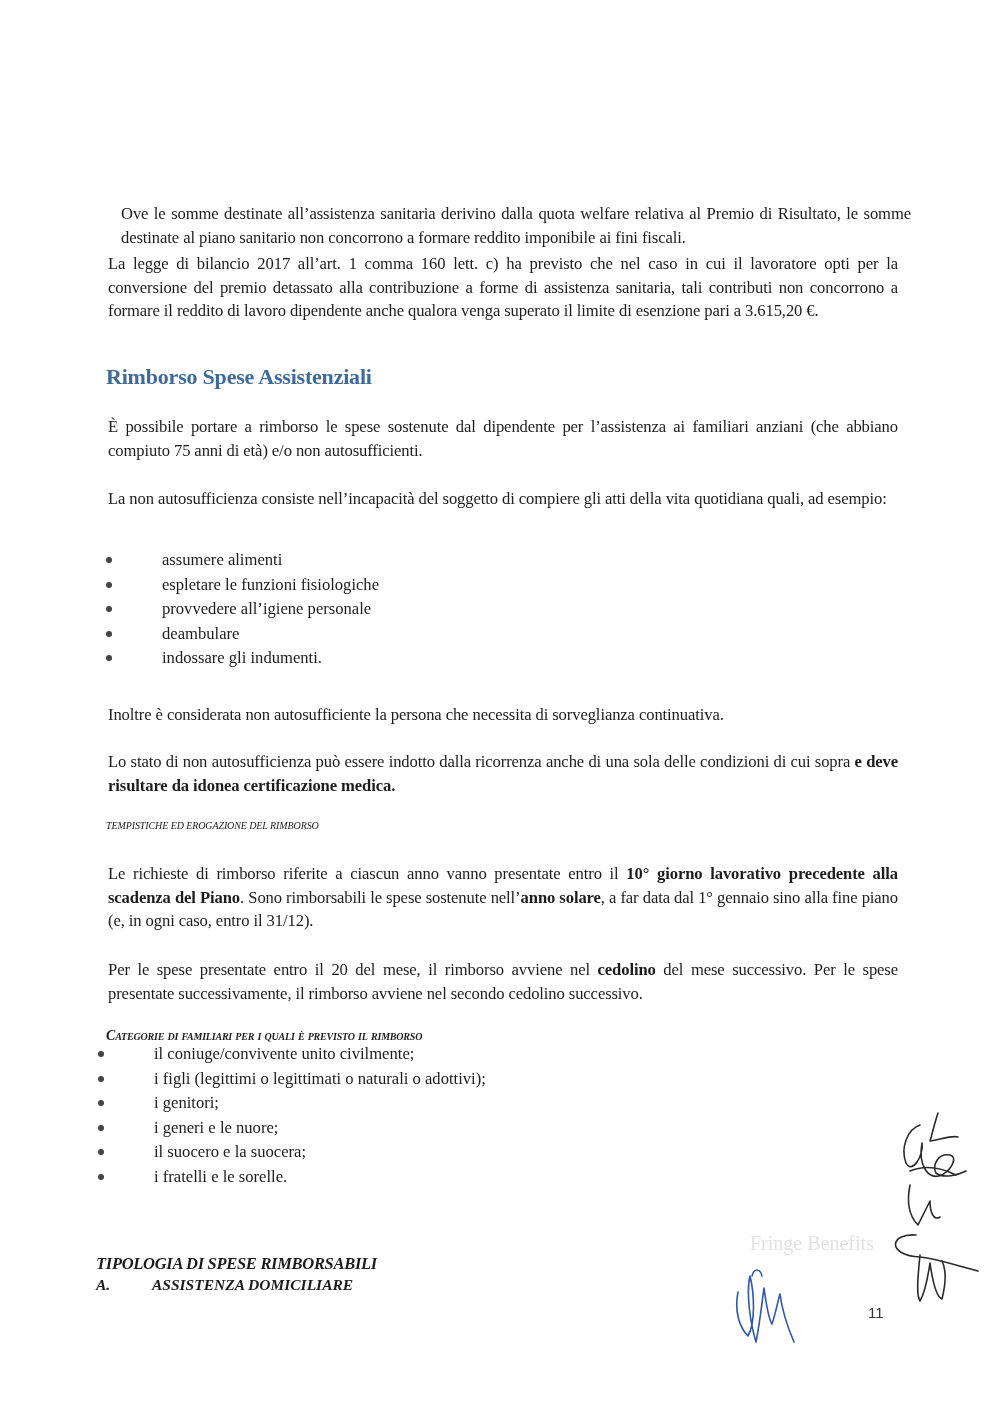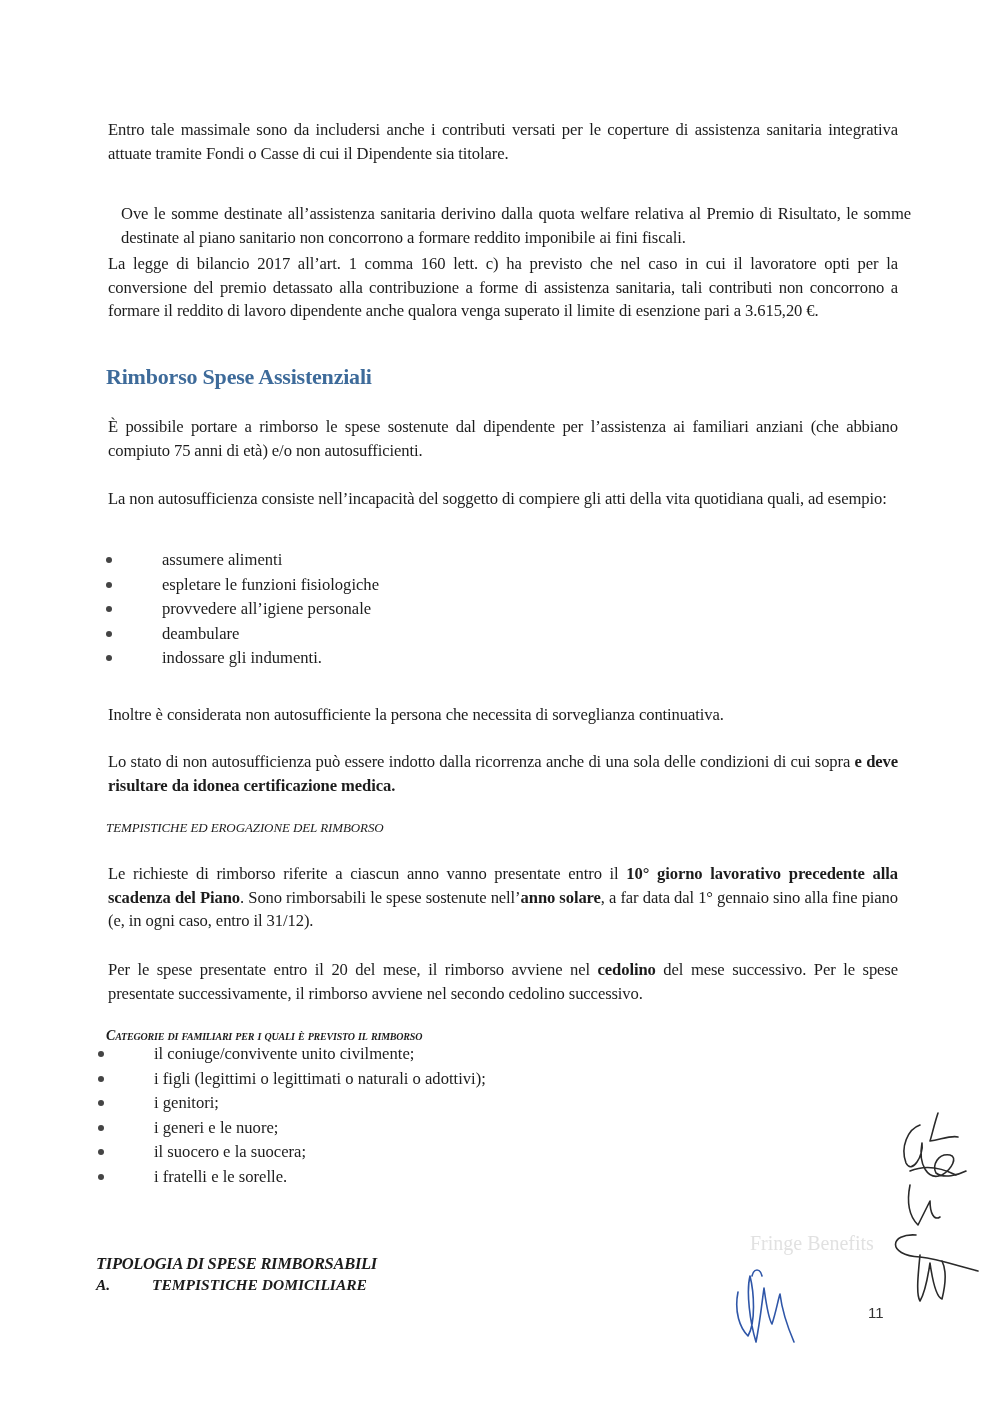--- a/index.html
+++ b/index.html
@@ -37,21 +37,21 @@
       top: 364px;
       font-size: 22px;
       font-weight: bold;
       color: #3e6b9a;
       letter-spacing: -0.2px;
     }
     .subheading {
       position: absolute;
       left: 106px;
       font-style: italic;
-      font-size: 13px;
+      font-size: 10px;
       letter-spacing: -0.1px;
     }
     .smallcaps-heading {
       position: absolute;
       left: 106px;
       top: 1028px;
       font-style: italic;
       font-weight: bold;
       font-size: 14px;
       font-variant: small-caps;
@@ -126,21 +126,20 @@
       white-space: nowrap;
     }
   </style>
 </head>
 <body>
 
 <div class="page">
 
   <div class="bleed" style="left:750px; top:1232px;">Fringe Benefits</div>
 
-  <p class="para" style="top:118px; margin:0;">Entro tale massimale sono da includersi anche i contributi versati per le coperture di assistenza sanitaria integrativa attuate tramite Fondi o Casse di cui il Dipendente sia  titolare.</p>
 
   <p class="para" style="top:189px; margin:13px;">Ove le somme destinate all’assistenza sanitaria derivino dalla quota welfare relativa al Premio di Risultato, le somme destinate al piano sanitario non concorrono a formare reddito imponibile ai fini fiscali.</p>
 
   <p class="para" style="top:252px; margin:0;">La legge di bilancio 2017 all’art. 1 comma 160 lett. c) ha previsto che nel caso in cui il lavoratore opti per la conversione del premio detassato alla contribuzione a forme di assistenza sanitaria, tali contributi non concorrono a formare il reddito di lavoro dipendente anche qualora venga superato il limite di esenzione pari a 3.615,20 €.</p>
 
   <h2 class="section-heading" style="margin:0;">Rimborso Spese Assistenziali</h2>
 
   <p class="para" style="top:415px; margin:0;">È possibile portare a rimborso le spese sostenute dal dipendente per l’assistenza ai familiari anziani (che abbiano compiuto 75 anni di età) e/o non autosufficienti.</p>
 
   <p class="para" style="top:487px; margin:0;">La non autosufficienza consiste nell’incapacità del soggetto di compiere gli atti della vita quotidiana quali, ad esempio:</p>
@@ -210,21 +209,21 @@
     </li>
     <li>
       <span class="dot"></span>
       <span class="txt">i fratelli e le sorelle.</span>
     </li>
   </ul>
 
   <div class="typ-heading">TIPOLOGIA DI SPESE RIMBORSABILI</div>
   <div class="typ-sub">
     <span class="letter">A.</span>
-    <span class="label">TEMPISTICHE DOMICILIARE</span>
+    <span class="label">ASSISTENZA DOMICILIARE</span>
   </div>
 
   <svg class="signature" style="left:880px; top:1105px;" width="100" height="210" viewBox="0 0 100 210">
     <g fill="none" stroke="#2a2a2a" stroke-width="1.6" stroke-linecap="round" stroke-linejoin="round">
       <path d="M58 8 C54 20 52 30 50 36 C62 34 72 30 78 32"></path>
       <path d="M40 20 C28 24 20 42 26 58 C32 70 44 50 42 38 C38 60 48 76 62 70 C72 64 78 52 70 50 C58 48 52 60 56 68 C64 74 78 70 86 66"></path>
       <path d="M30 66 C44 60 60 62 76 70"></path>
       <path d="M30 80 C26 100 30 112 38 120 C42 112 46 104 50 96 C50 108 54 116 60 112"></path>
       <path d="M36 130 C10 128 6 150 40 152 C60 154 80 162 98 166"></path>
       <path d="M40 150 C38 170 36 190 40 196 C46 186 48 170 50 158 C52 172 56 192 62 194 C66 178 66 164 62 156"></path>

